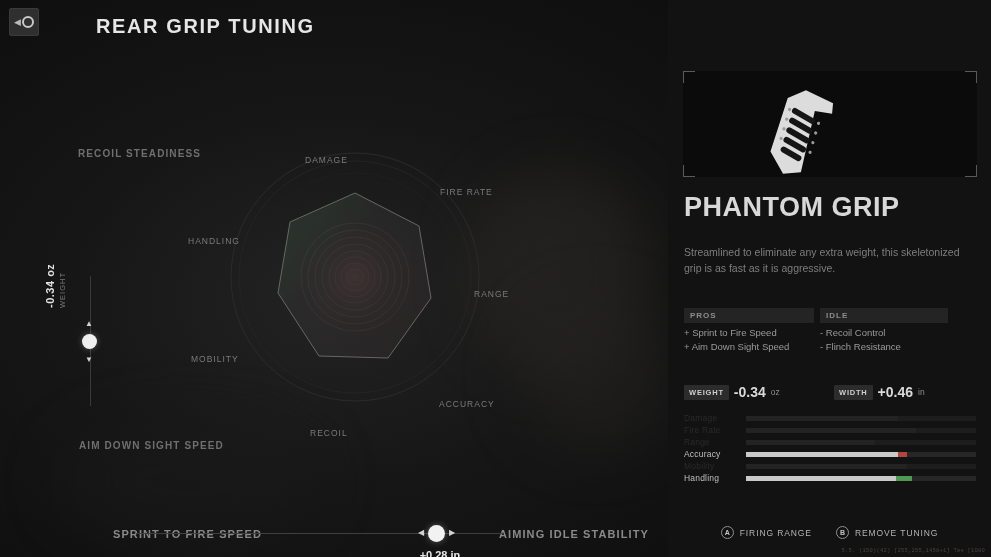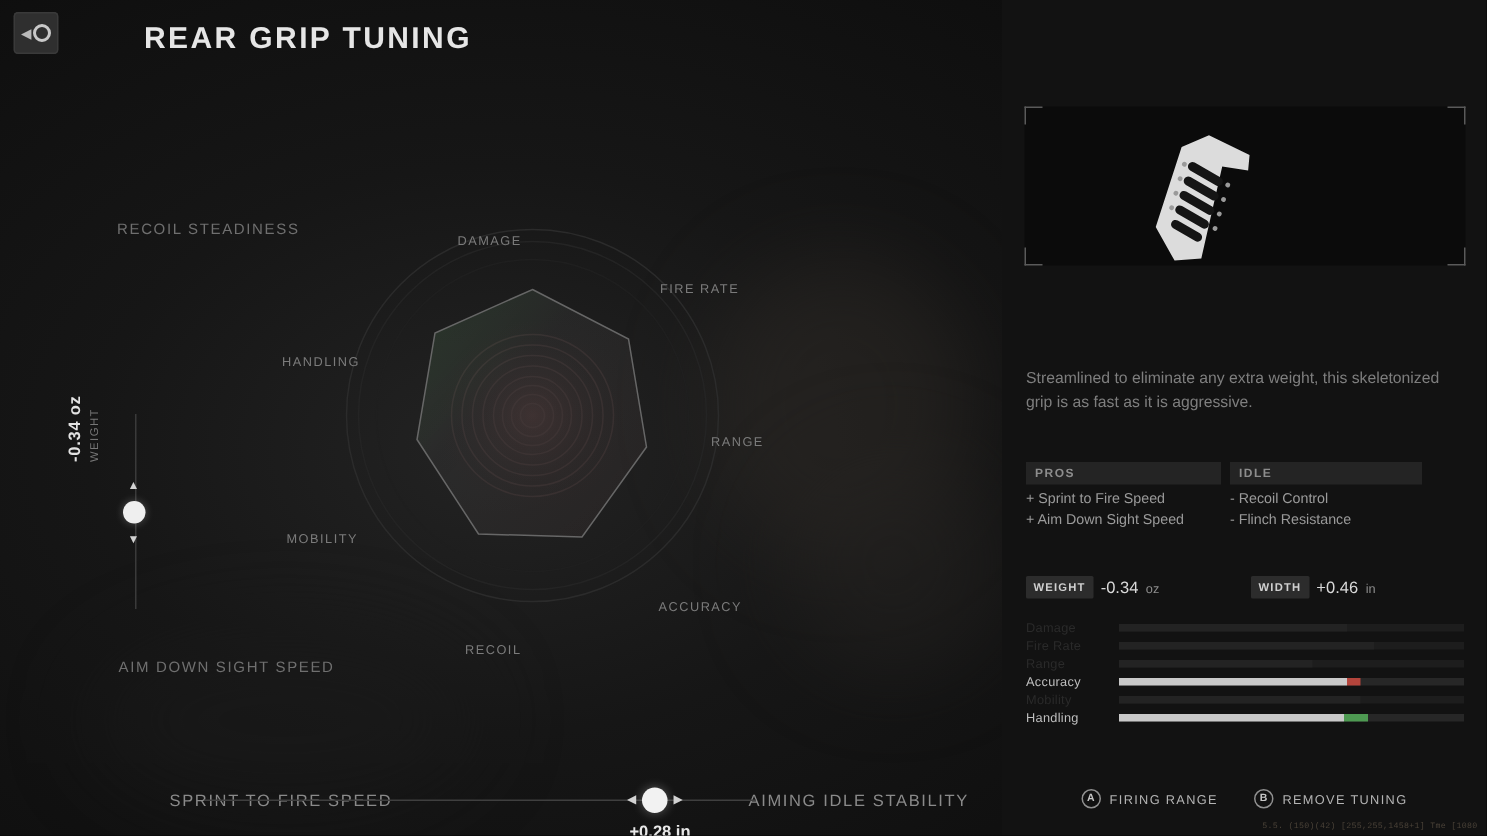--- a/index.html
+++ b/index.html
@@ -66,21 +66,21 @@
   .xp-ring .arrow { font-size:11px; color:#8f83d8; line-height:1; }
   .hud-num { font-size:11px; color:#ddd; font-weight:bold; letter-spacing:.5px; }
   .icon-card { width:14px; height:12px; background:#8e8e8e; border-radius:1px; }
   .icon-squad { font-size:12px; color:#bdbdbd; line-height:1; }
 
   
   .tune { position:absolute; left:0; top:46px; width:668px; height:511px; }
 
   .corner-label {
     position:absolute; font-size:10px; letter-spacing:1.1px;
-    color:#6f6f6f; font-weight:normal; white-space:nowrap;
+    color:#6f6f6f; font-weight:bold; white-space:nowrap;
   }
   #lbl-recoil-steadiness { left:78px; top:102px; }
   #lbl-ads { left:79px; top:394px; }
   #lbl-sprint { left:113px; top:482px; font-size:11px; color:#8a8a8a; }
   #lbl-aiming-idle { left:499px; top:482px; font-size:11px; color:#8a8a8a; }
 
   
   .radar { position:absolute; left:228px; top:104px; width:254px; height:254px; }
   .radar svg { display:block; }
   .radar-axis-label {
@@ -160,21 +160,21 @@
   #pros-list { left:16px; }
   #cons-list { left:152px; }
 
   .meas { position:absolute; top:384px; display:flex; align-items:center; gap:5px; }
   #meas-weight { left:16px; }
   #meas-width  { left:152px;padding-left:14px; }
   .meas .tag {
     background:#2c2c2c; color:#cfcfcf; font-size:7.5px; font-weight:bold;
     letter-spacing:.8px; padding:3px 5px; border-radius:1px;
   }
-  .meas .val { font-size:11px; color:#d9d9d9; font-weight:normal; }
+  .meas .val { font-size:14px; color:#d9d9d9; font-weight:bold; }
   .meas .unit { font-size:8.5px; color:#8d8d8d; }
 
   .bars { position:absolute; left:16px; top:412px; width:292px; }
   .bar-row { display:flex; align-items:center; height:12px; }
   .bar-label {
     width:62px; font-size:8.5px; color:#bfbfbf; letter-spacing:.2px; white-space:nowrap;
   }
   .bar-row.dim .bar-label { color:#2a2a2a; }
   .bar-track {
     position:relative; flex:1; height:5px; background:#272727;
@@ -330,20 +330,21 @@
               <circle cx="9" cy="54" r="1.6"></circle>
             <circle cx="38" cy="26" r="1.6"></circle>
               <circle cx="39" cy="36" r="1.6"></circle>
             <circle cx="40" cy="46" r="1.6"></circle>
               <circle cx="41" cy="56" r="1.6"></circle>
           </g>
         </g>
       </svg>
     </div>
 
+    <div class="item-name">PHANTOM GRIP</div>
     <div class="item-desc">Streamlined to eliminate any extra weight, this skeletonized grip is as fast as it is aggressive.</div>
 
     <div class="pc-head" id="pros-head">PROS</div>
     <div class="pc-head" id="cons-head">IDLE</div>
 
     <div class="pc-list" id="pros-list">
       <div>+ Sprint to Fire Speed</div>
       <div>+ Aim Down Sight Speed</div>
     </div>
     <div class="pc-list" id="cons-list">

